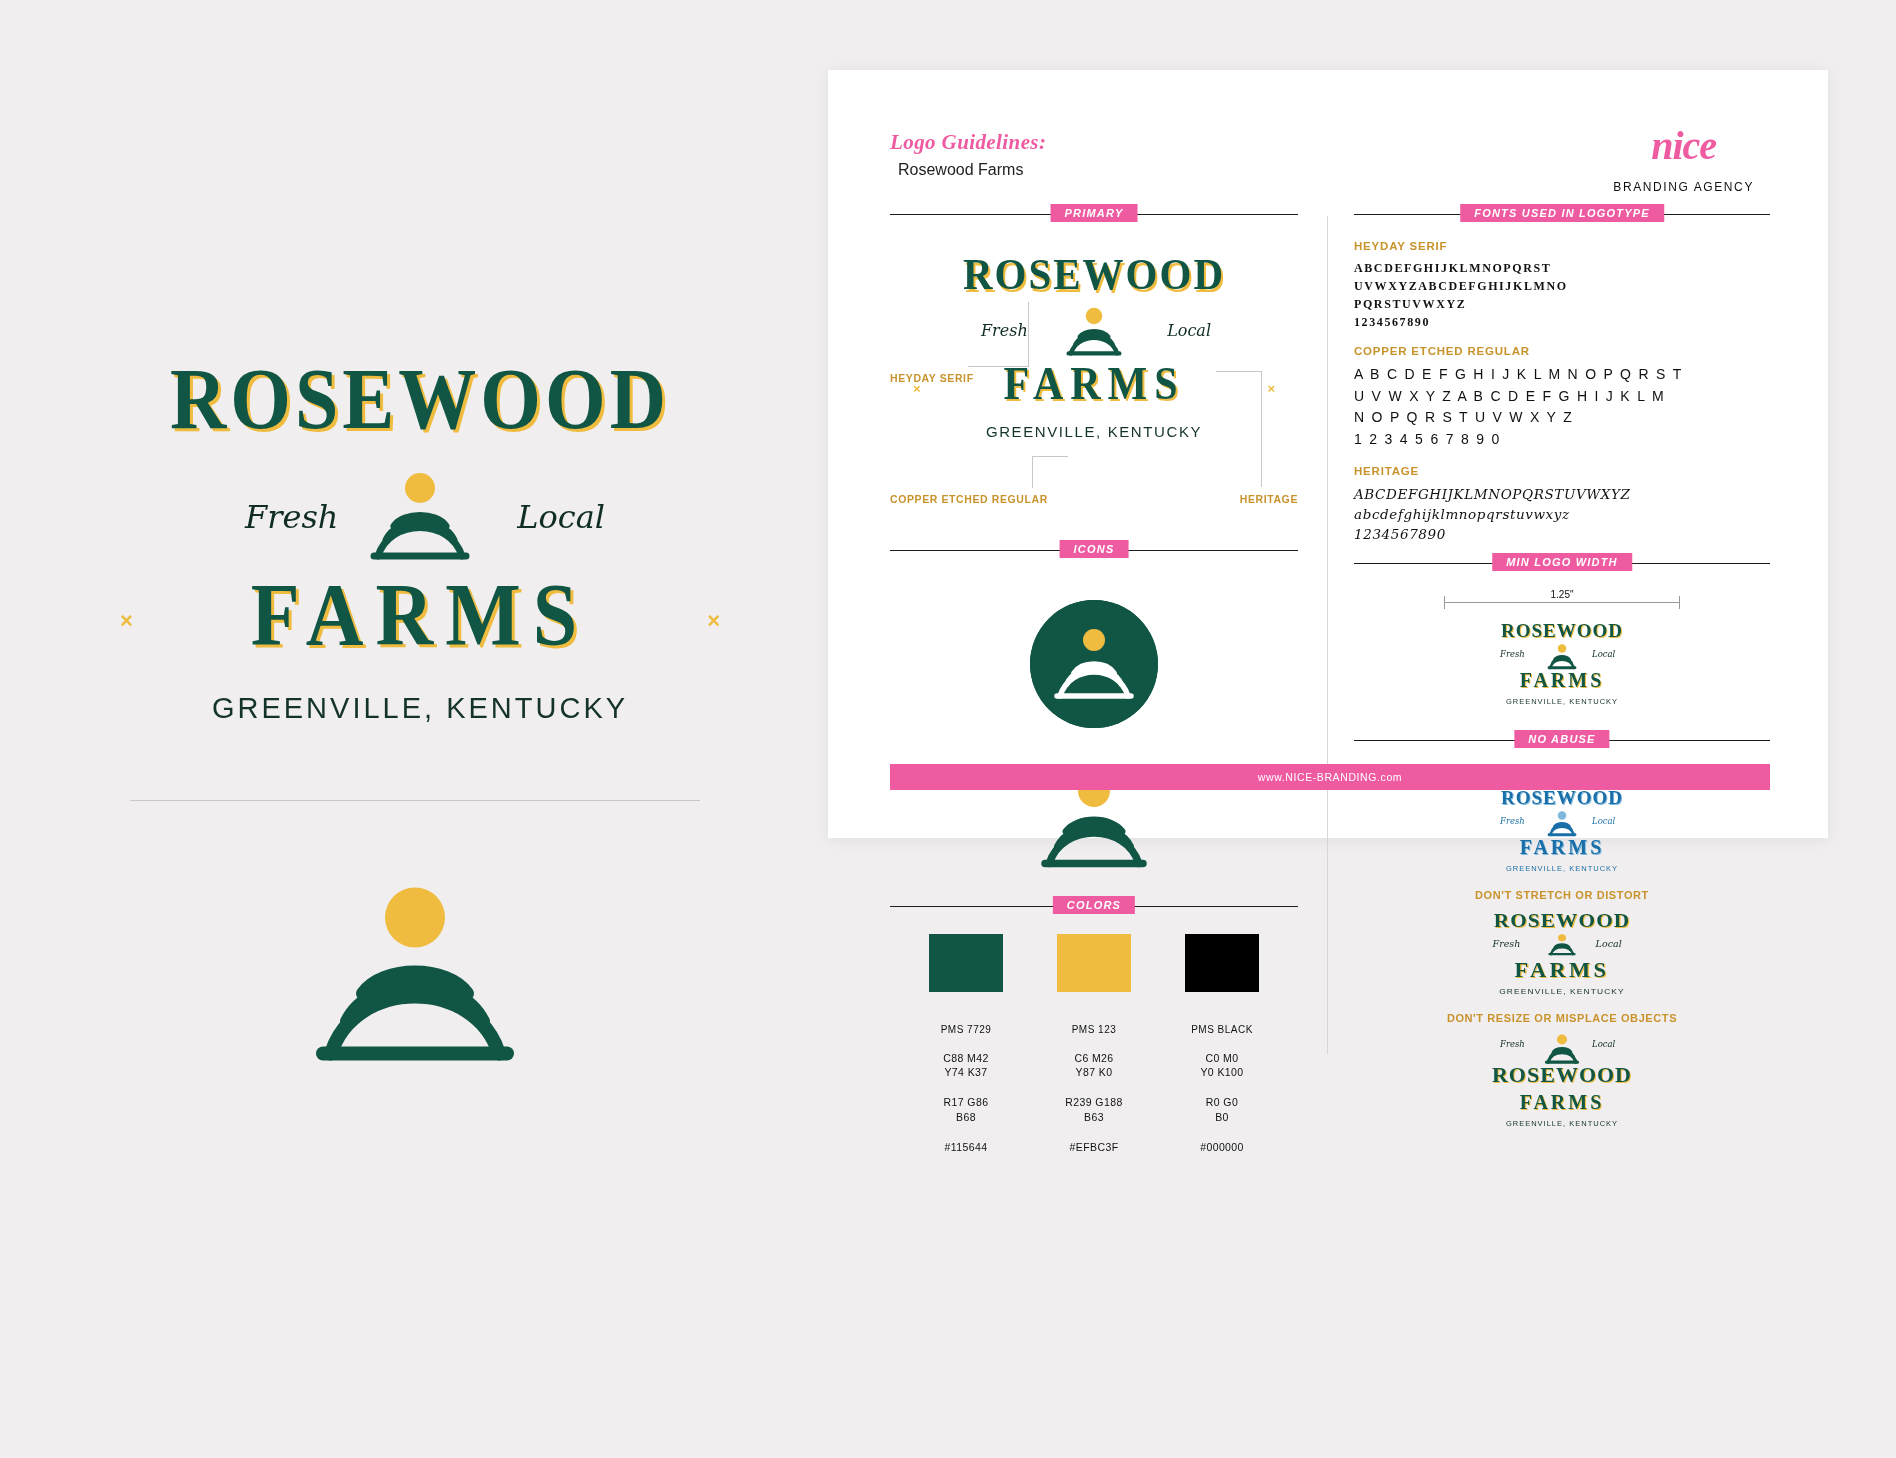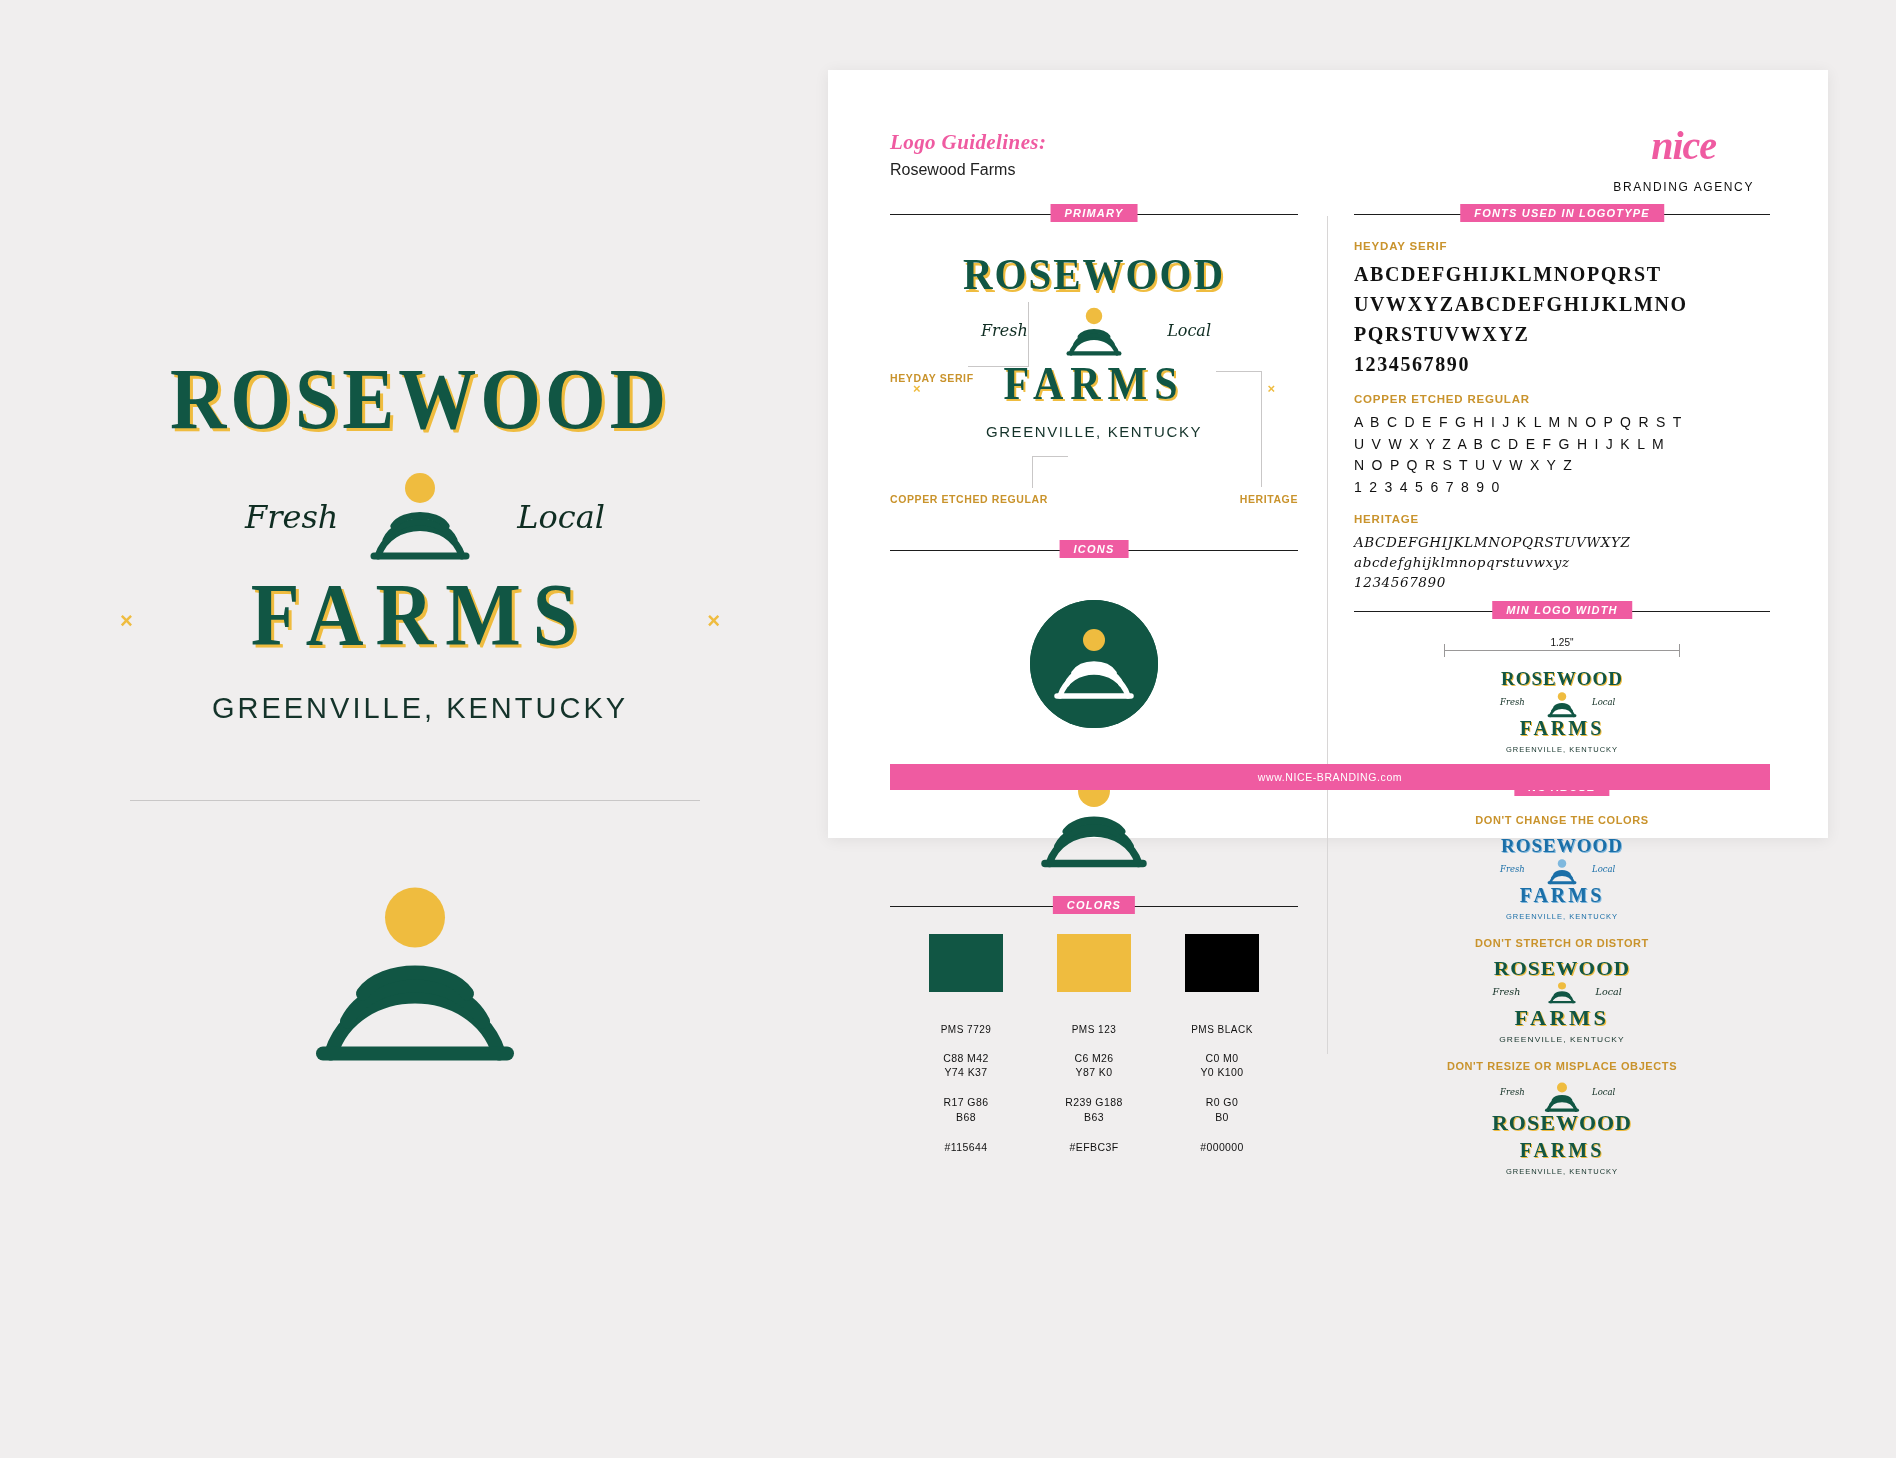--- a/index.html
+++ b/index.html
@@ -125,20 +125,21 @@
     font-weight: bold;
     font-size: 21px;
     color: #ef5ba1;
     letter-spacing: 0.4px;
   }
   .sheet-title .t2 {
     font-family: "Liberation Sans", sans-serif;
     font-size: 16px;
     color: #222;
     margin-top: 6px;
+    margin-left: 8px;
   }
   .nice-logo {
     position: absolute;
     right: 16px; top: 16px;
     text-align: center;
   }
   .nice-logo .nice {
     font-family: "Liberation Serif", serif;
     font-style: italic;
     font-weight: bold;
@@ -324,21 +325,21 @@
     font-size: 11.5px;
     font-weight: bold;
     letter-spacing: 0.8px;
     color: #c9932c;
     margin-top: 14px;
     margin-bottom: 7px;
   }
   .glyphs-serif {
     font-family: "Liberation Serif", serif;
     font-weight: bold;
-    font-size: 20px;
+    font-size: 12px;
     letter-spacing: 1.6px;
     color: #111;
     line-height: 1.5;
   }
   .glyphs-sans {
     font-family: "Liberation Sans", sans-serif;
     font-size: 14px;
     letter-spacing: 1.8px;
     color: #111;
     line-height: 1.55;

